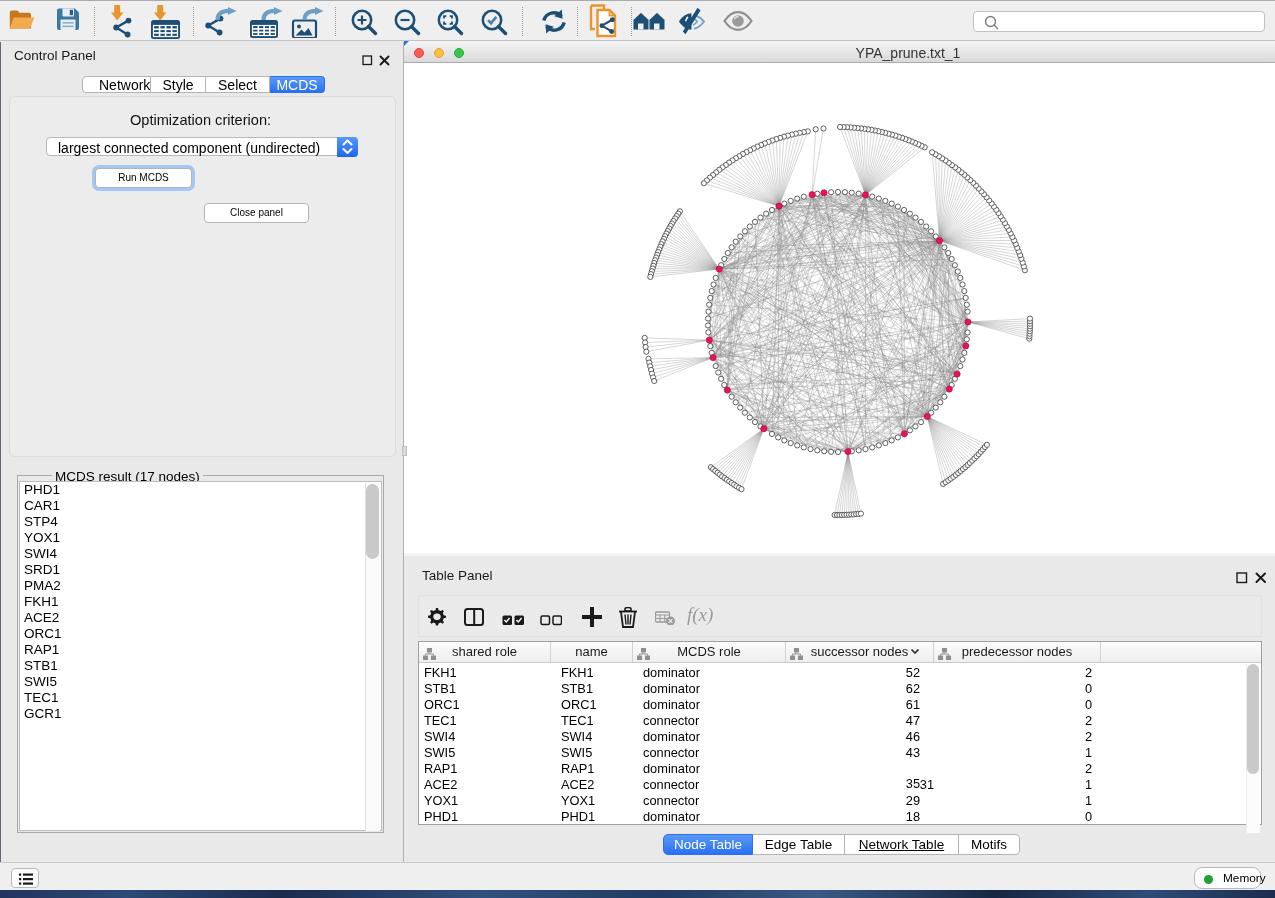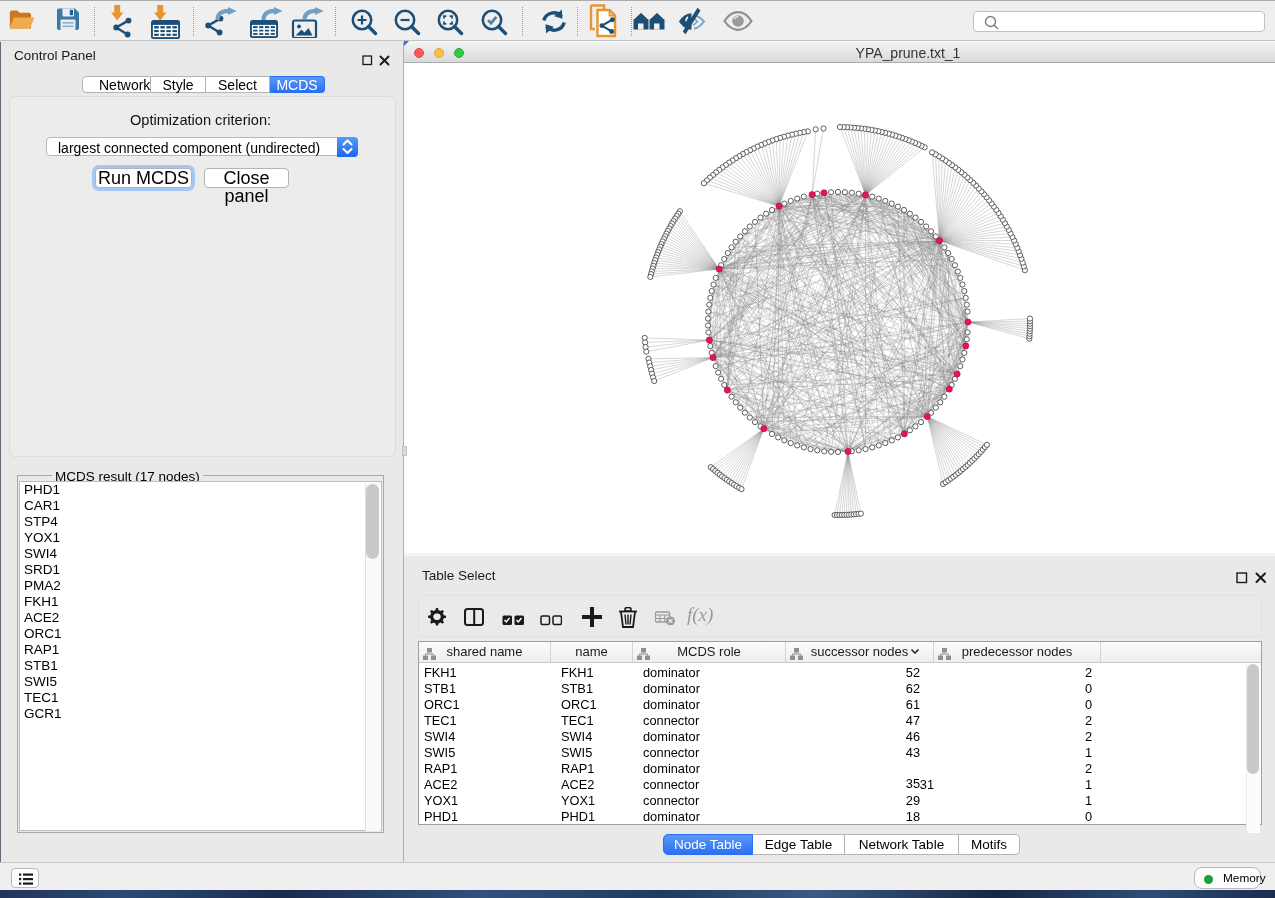--- a/index.html
+++ b/index.html
@@ -29,24 +29,24 @@
   .tab.sel { background:linear-gradient(#5a99f8,#2a70f2); color:#fff; border-color:#2a70f2; }
 
   #optlabel { position:absolute; left:6px; top:70px; width:387px; text-align:center;
               font-size:14.6px; color:#111; }
   #combo { position:absolute; left:45px; top:95px; width:312px; height:19px;
            background:#fff; border:1px solid #b8b8b8; border-radius:4px; }
   #combo .ctext { position:absolute; left:11px; top:2px; font-size:14px; color:#000; }
   #combo .spin { position:absolute; right:-1px; top:-1px; width:21px; height:20px;
                  background:linear-gradient(#559af9,#1c66f0); border-radius:0 4px 4px 0; }
   .btn { position:absolute; top:126px; height:20px; background:#fff;
-         border:1px solid #b4b4b4; border-radius:4px; font-size:18px;
+         border:1px solid #b4b4b4; border-radius:4px; font-size:10px;
          text-align:center; line-height:18px; color:#000; }
   #runbtn { left:94px; width:97px; box-shadow:0 0 0 3px #a5c7f3; }
-  #closebtn { left:203px; width:85px; }
+  #closebtn { left:203px; width:105px;margin-top:35px; }
 
   
   #fieldset { position:absolute; left:16px; top:427px; width:367px; height:364px; }
   #fs-border { position:absolute; left:0; top:6px; width:100%; height:358px;
                border:1px solid #a9a9a9; }
   #fs-legend { position:absolute; left:7px; top:0; background:#e9e9e9; padding:0 3px;
                font-size:13.5px; color:#000;margin-left:28px; }
   #fs-list { position:absolute; left:2px; top:12px; width:363px; height:350px;
              background:#fff; border:1px solid #bdbdbd; }
   #fs-list .item { font-size:13.5px; color:#000; height:16px; line-height:16px; padding-left:4px; }
@@ -1334,21 +1334,21 @@
 </g>
 </svg></div>
   <div id="netbottom"></div>
     <div id="hgrip"></div>
     <div id="vgrip"></div>
 </div>
 
 <div class="abs" id="hsplit"></div>
 
 <div class="abs" id="tablepanel">
-  <div id="tp-title">Table Select</div>
+  <div id="tp-title">Table Panel</div>
   <div class="abs" style="left:832px;top:7px;"><svg width="12" height="12" viewBox="0 0 12 12" style="">
         <rect x="1" y="1" width="9.5" height="9.5" fill="none" stroke="#1a1a1a" stroke-width="1.4"></rect>
       </svg></div>
     <div class="abs" style="left:851px;top:7px;"><svg width="12" height="12" viewBox="0 0 12 12" style="">
         <path d="M1.5 1.5 L10 10 M10 1.5 L1.5 10" stroke="#1a1a1a" stroke-width="2" stroke-linecap="round"></path>
       </svg></div>
   <div id="tp-toolbar">
       <div class="abs" style="left:8px;top:12px;"><svg width="20" height="18" viewBox="0 0 20 18" style="">
           <path fill="#1a1a1a" d="M9 0 L11 0 L11.5 2.2 A7 7 0 0 1 13.6 3.1 L15.5 1.9 L16.9 3.3 L15.8 5.2 A7 7 0 0 1 16.7 7.3 L19 7.8 L19 9.8 L16.7 10.3 A7 7 0 0 1 15.8 12.4 L17 14.3 L15.6 15.7 L13.6 14.5 A7 7 0 0 1 11.5 15.4 L11 17.6 L9 17.6 L8.5 15.4 A7 7 0 0 1 6.4 14.5 L4.5 15.7 L3.1 14.3 L4.2 12.4 A7 7 0 0 1 3.3 10.3 L1 9.8 L1 7.8 L3.3 7.3 A7 7 0 0 1 4.2 5.2 L3 3.3 L4.4 1.9 L6.4 3.1 A7 7 0 0 1 8.5 2.2 Z M10 5.6 A3.2 3.2 0 1 0 10 11.9 A3.2 3.2 0 1 0 10 5.6 Z" fill-rule="evenodd"></path>
         </svg></div>
@@ -1380,21 +1380,21 @@
           <path d="M0.5 5 H14.5 M5 5 V12 M9.7 5 V12 M0.5 8.5 H14.5" stroke="#9a9a9a" stroke-width="1.1"></path>
           <circle cx="15.5" cy="11" r="4.5" fill="#9a9a9a"></circle>
           <path d="M13.6 9.1 L17.4 12.9 M17.4 9.1 L13.6 12.9" stroke="#efefef" stroke-width="1.2"></path>
         </svg></div>
       <div class="abs" style="left:268px;top:10px;"><svg width="34" height="22" viewBox="0 0 34 22" style="">
           <text x="0" y="15" font-family="Liberation Serif, serif" font-style="italic" font-size="19" fill="#9a9a9a">f(x)</text>
         </svg></div>
     </div>
   <div id="tp-table">
     <div id="tp-header">
-        <div class="hcell" style="left:0px;width:132px;">shared name</div>
+        <div class="hcell" style="left:0px;width:132px;">shared role</div>
         <div class="hicon" style="left:4px;"><svg width="13" height="12" viewBox="0 0 13 12" style="">
             <g fill="#8f8f8f">
               <rect x="4" y="0" width="5" height="4.5"></rect>
               <rect x="0" y="7.5" width="5" height="4.5"></rect>
               <rect x="8" y="7.5" width="5" height="4.5"></rect>
               <path d="M6 4.5 V6 M2.5 7.5 V6 H10.5 V7.5" stroke="#8f8f8f" fill="none" stroke-width="1"></path>
             </g>
           </svg></div>
         <div class="hcell" style="left:132px;width:82px;">name</div>
         <div class="hcell" style="left:214px;width:153px;">MCDS role</div>
@@ -1498,21 +1498,21 @@
         <span style="left:367px;width:134px;text-align:right;">18</span>
         <span style="left:515px;width:158px;text-align:right;">0</span>
       </div>
     <div id="tp-scroll">
         <div id="tp-thumb"></div>
       </div>
   </div>
   <div id="tp-tabs">
     <div class="ttab sel first" style="width:90px;">Node Table</div>
     <div class="ttab" style="width:92px;">Edge Table</div>
-    <div class="ttab" style="width:114px;">Network Table</div>
+    <div class="ttab" style="width:114px;text-decoration:underline;">Network Table</div>
     <div class="ttab last" style="width:61px;">Motifs</div>
   </div>
 </div>
 
 <div class="abs" id="statusbar">
   <div id="listbtn">
       <svg width="16" height="14" viewBox="0 0 16 14" style="position:absolute;left:6px;top:3px;">
         <g fill="#1a1a1a">
           <rect x="1" y="1.5" width="2.2" height="2.2"></rect>
           <rect x="1" y="6" width="2.2" height="2.2"></rect>

